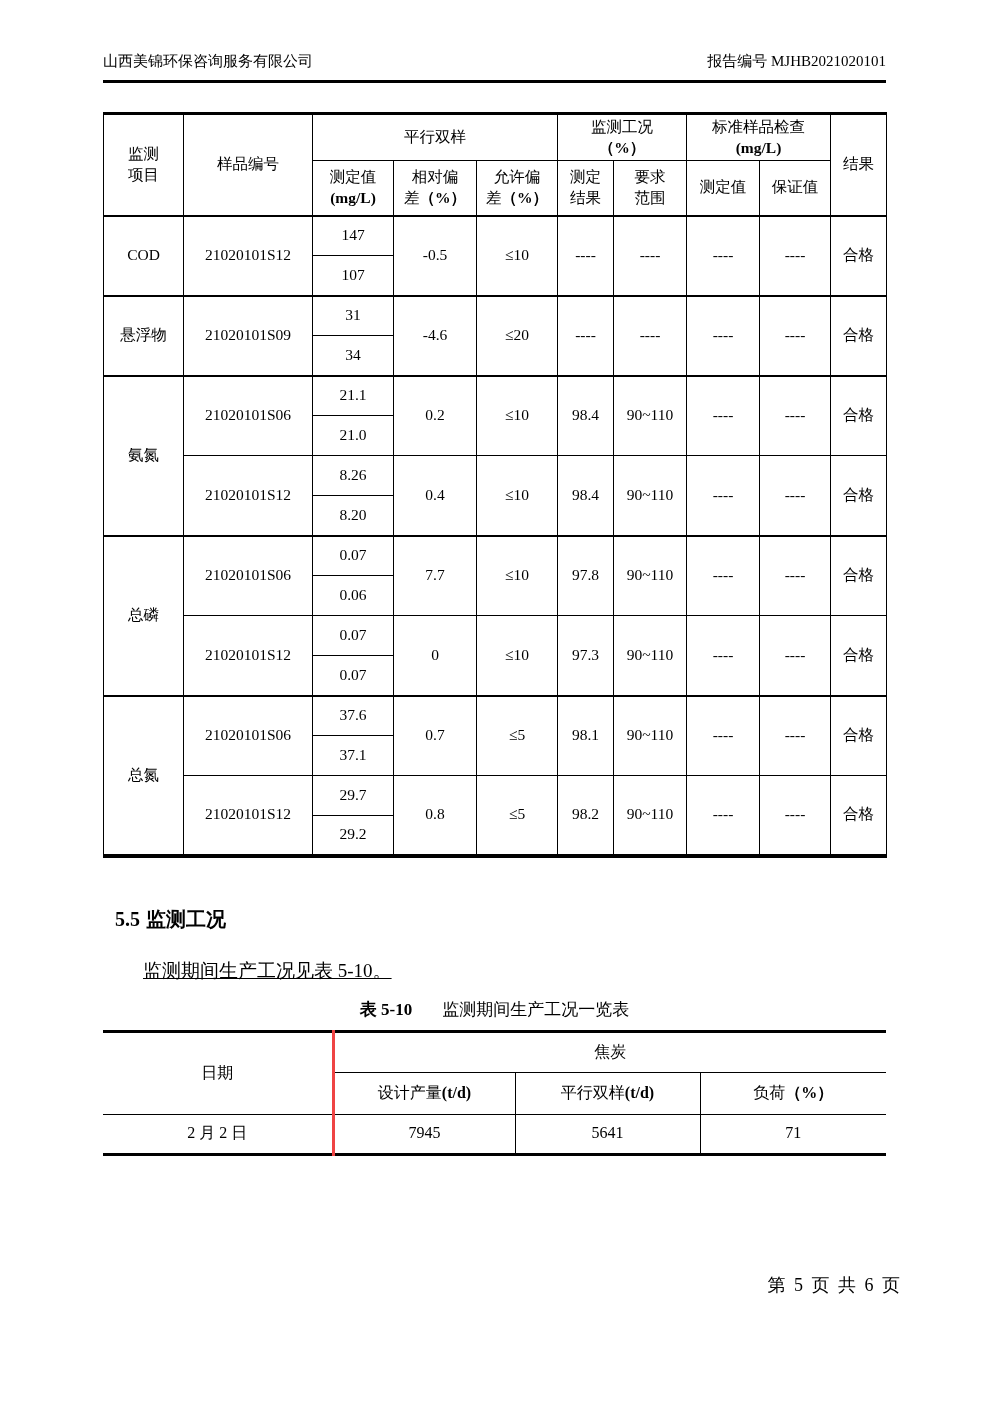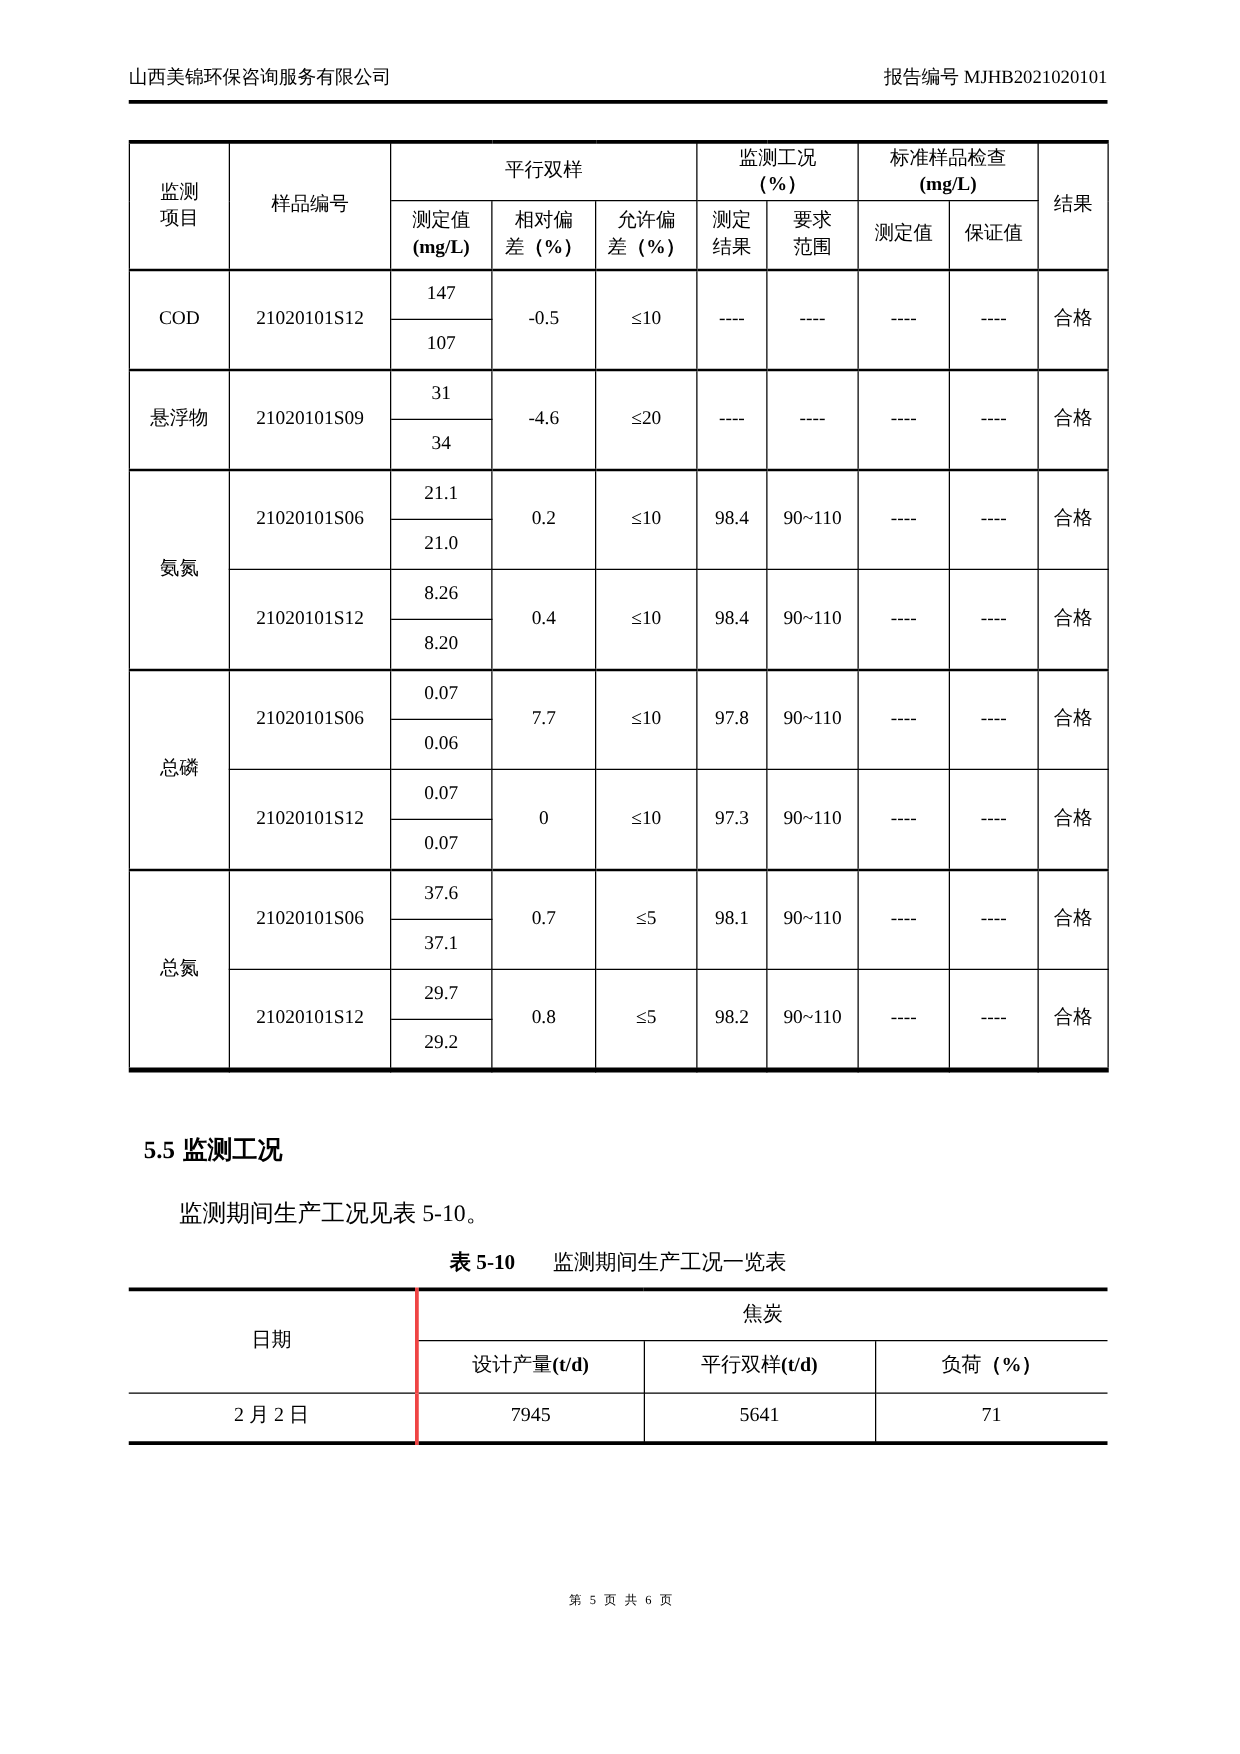--- a/index.html
+++ b/index.html
@@ -39,21 +39,21 @@
   .qa-table tr.hrow2 th { height:55px; }
   .qa-table td { height:40px; }
   .qa-table tr.body-start td { border-top:2px solid #000; }
   .qa-table tr.item-start td { border-top:2px solid #000; }
   .pre { white-space:pre-line; }
   .unit-bold { font-weight:bold; }
 
   
   .sec-heading { margin-top:48px; margin-left:12px; font-size:20px; font-weight:bold; }
   .sec-heading .sp { margin-left:6px; }
-  .para { margin-top:25px; font-size:19px; text-indent:40px; }
+  .para { margin-top:25px; font-size:19px; text-indent:40px;text-decoration:underline; }
   .caption { margin-top:14px; text-align:center; font-size:17px; }
   .caption .cap-label { font-weight:bold; margin-right:30px; }
 
   
   .prod-table {
     width:783px; margin-top:9px;
     border-top:3px solid #000;
     border-bottom:3px solid #000;
   }
   .prod-table th, .prod-table td {
@@ -65,22 +65,22 @@
   .prod-table .no-left { border-left:none; }
   .prod-table .no-right { border-right:none; }
   .prod-table .thick-right { border-right:3px solid #ef4444; }
   .prod-table .thick-left { border-left:3px solid #000; }
   .prod-table tr.prow1 th { height:41px; }
   .prod-table tr.prow2 th { height:42px; }
   .prod-table tr.prow3 td { height:40px; }
 
   
   .page-footer {
-    position:absolute; top:1273px; left:106px; width:783px;
-    text-align:center; font-size:10px; letter-spacing:2px;
+    position:absolute; top:1273px; left:119px; width:783px;
+    text-align:right; font-size:18px; letter-spacing:2px;
   }
 </style>
 </head>
 <body>
 
 <div class="page">
   <div class="content">
 
     <div class="doc-header">
       <span>山西美锦环保咨询服务有限公司</span>

